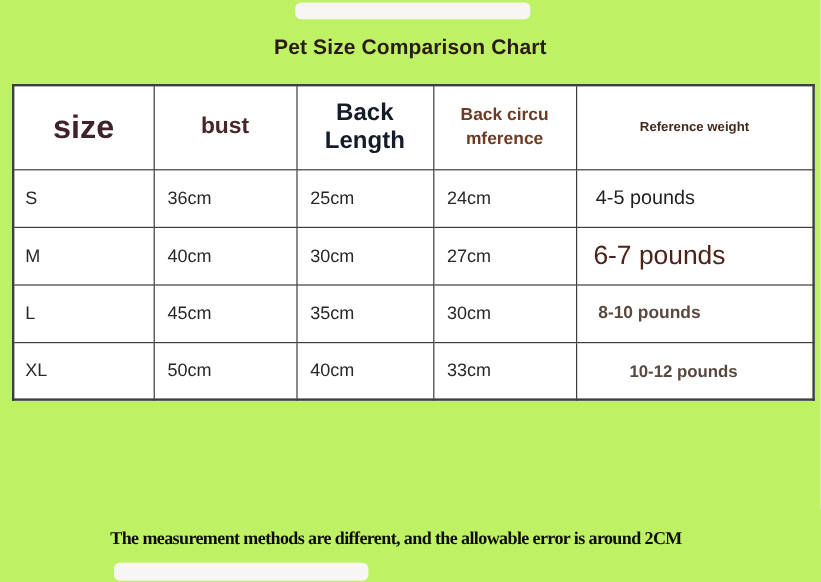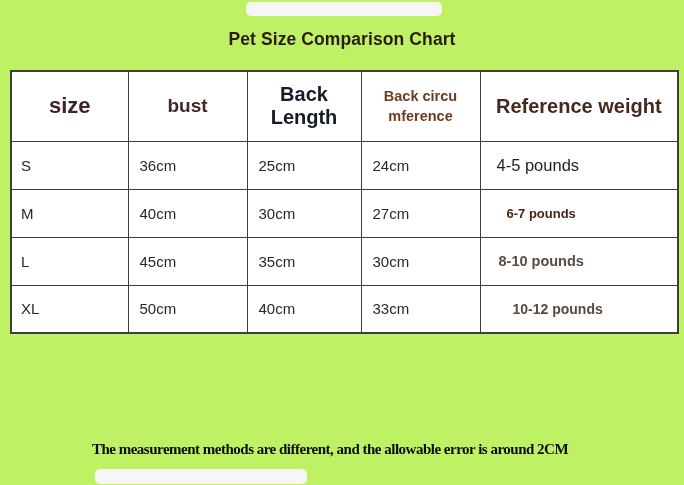--- a/index.html
+++ b/index.html
@@ -41,33 +41,33 @@
     background: #ffffff;
   }
   .size-table th, .size-table td {
     border: 1.4px solid var(--border, #3e3e3e);
     vertical-align: middle;
     overflow: hidden;
   }
   .size-table thead tr { height: 70px; }
   .size-table tbody tr { height: 48px; }
   th { text-align: center; font-weight: 700; }
-  .h-size { font-size: 22px;   color: var(--header-size, #40222b); text-align: center; }
+  .h-size { font-size: 27px;   color: var(--header-size, #40222b); text-align: center; }
   .h-bust { font-size: 19px;   color: var(--header-bust, #47262a); }
   .h-back { font-size: 20px;   color: var(--header-back, #161b29); }
   .h-neck { font-size: 14.5px; color: var(--header-neck, #6d3b22); line-height: 1.4; white-space: pre-line; }
-  .h-ref  { font-size: 20px; color: var(--header-ref,  #45291d); }
+  .h-ref  { font-size: 11px; color: var(--header-ref,  #45291d); }
   .c-size { font-size: 15px; color: var(--cell, #26282c); padding-left: 9px;  text-align: left; }
   .c-val  { font-size: 15px; color: var(--cell, #26282c); padding-left: 11px; text-align: left; }
   .c-weight { text-align: left; padding-left: 16px; }
   .w-xs  { font-size: 18px;   font-weight: 700; color: var(--weight-xs,  #471118); }
   .w-s   { font-size: 16.5px; font-weight: 400; color: var(--weight-s,   #231e1e); }
-  .w-m   { font-size: 13px; font-weight: 700; color: var(--weight-m,   #4c2318); padding-left: 26px; }
+  .w-m   { font-size: 22px; font-weight: 400; color: var(--weight-m,   #4c2318); padding-left: 14px; }
   .w-l   { font-size: 14.5px; font-weight: 600; color: var(--weight-l,   #5a4a40); padding-left: 18px; margin-left: 31px; }
-  .w-xl  { font-size: 14px;   font-weight: 600; color: var(--weight-xl,  #584940); padding-left: 32px; }
+  .w-xl  { font-size: 14px;   font-weight: 600; color: var(--weight-xl,  #584940); padding-left: 44px; }
   .w-xxl { font-size: 14px;   font-weight: 600; color: var(--weight-xxl, #55463c); padding-left: 24px; }
   .note {
     position: absolute;
     top: 441px;
     left: 0;
     width: 660px;
     text-align: center;
     white-space: nowrap;
     font-family: "Liberation Serif", serif;
     font-weight: 700;

